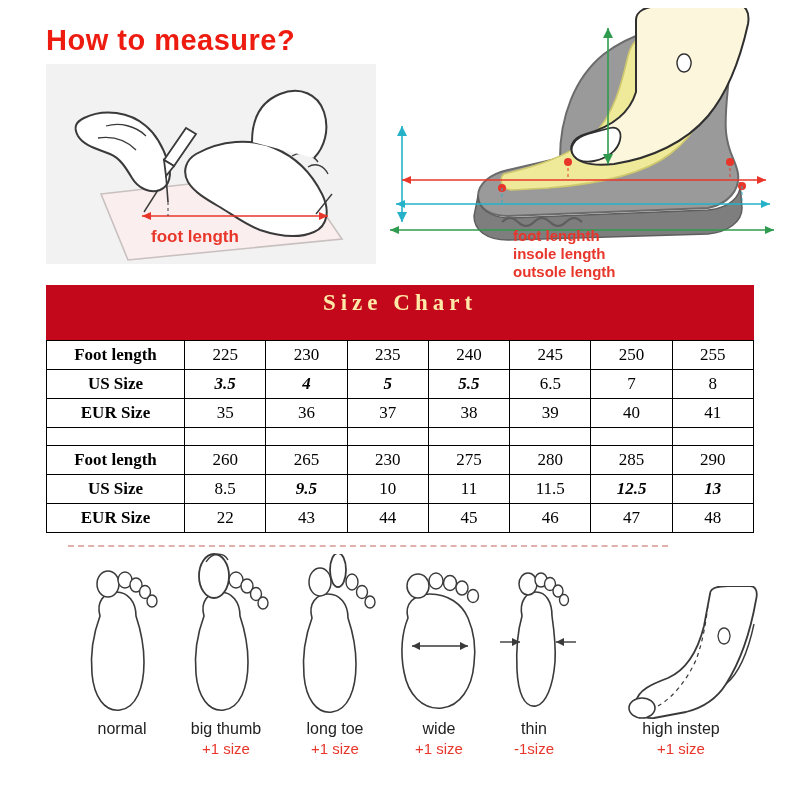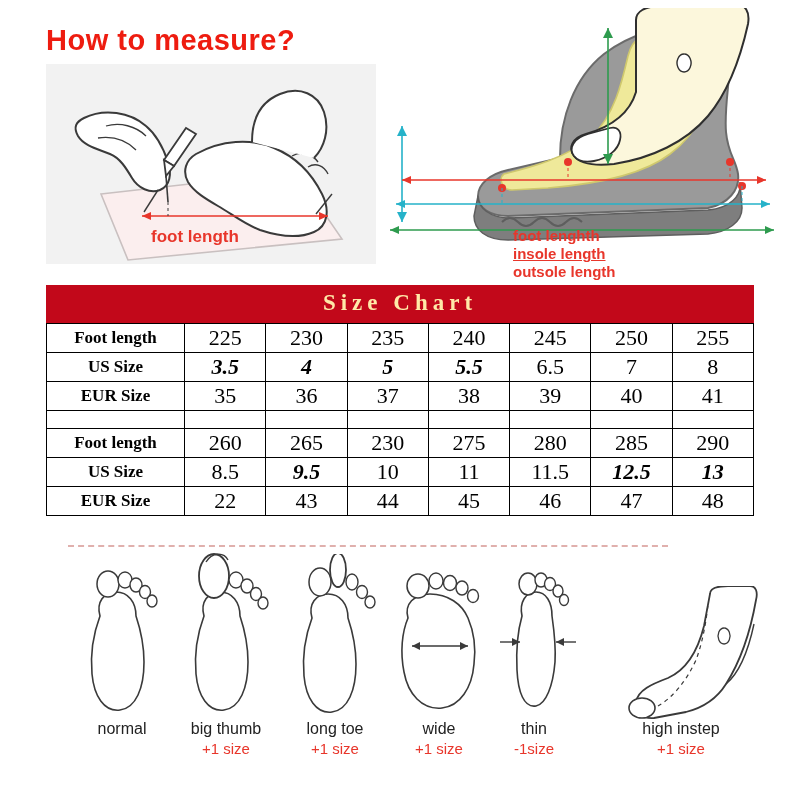--- a/index.html
+++ b/index.html
@@ -51,50 +51,50 @@
     overflow: hidden;
   }
   .panel-right .lbl {
     position: absolute;
     font-size: 15px;
     font-weight: bold;
     color: #e8362b;
     white-space: nowrap;
   }
   .lbl-foot   { left: 135px; top: 219px; }
-  .lbl-insole { left: 135px; top: 237px; text-decoration: underline; }
+  .lbl-insole { left: 135px; top: 237px; }
   .lbl-outsole{ left: 135px; top: 255px; }
 
   
   .chart-wrap {
     position: absolute;
     left: 46px; top: 285px;
     width: 708px;
   }
   .chart-head {
     background: #c2081a;
     color: #ffe9a8;
     text-align: center;
     font-size: 23px;
     font-weight: bold;
     letter-spacing: 5px;
-    padding: 4px 0 6px;
+    padding: 4px 0 23px;
     font-family: "Liberation Serif", serif;
     border: 1px solid #c2081a;
   }
   table.sizes {
     border-collapse: collapse;
     width: 708px;
     table-layout: fixed;
   }
   table.sizes td {
     border: 1px solid #000;
     height: 29px;
     text-align: center;
-    font-size: 22px;
+    font-size: 17px;
     color: #000;
     font-family: "Liberation Serif", serif;
     padding: 0;
   }
   table.sizes td.rowhead {
     font-weight: bold;
     width: 138px;
     font-size: 17px;
   }
   table.sizes td.b { font-weight: bold; font-style: italic; }

